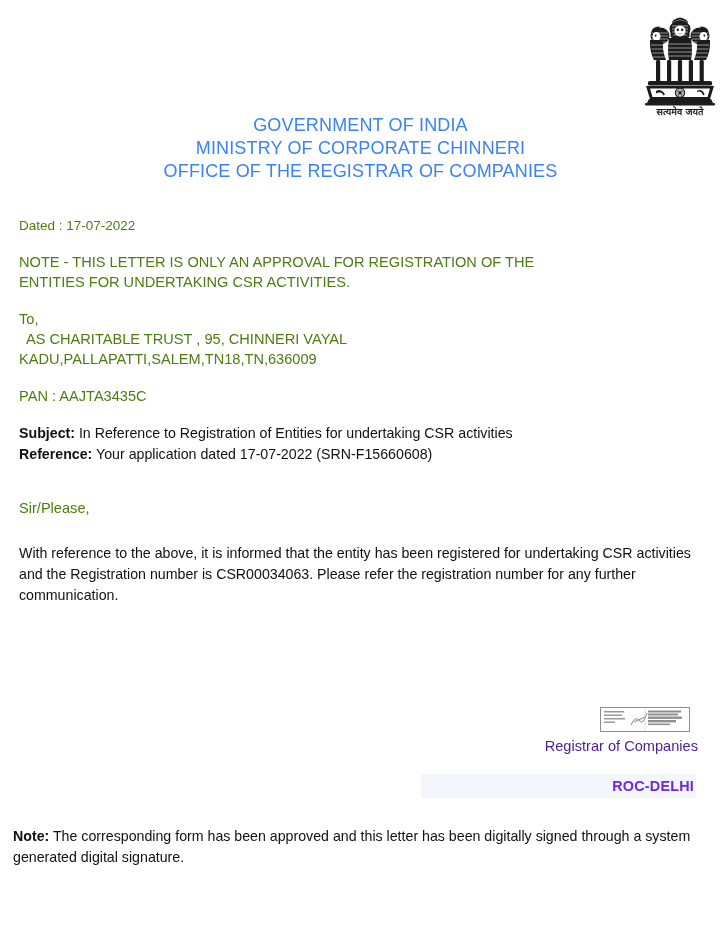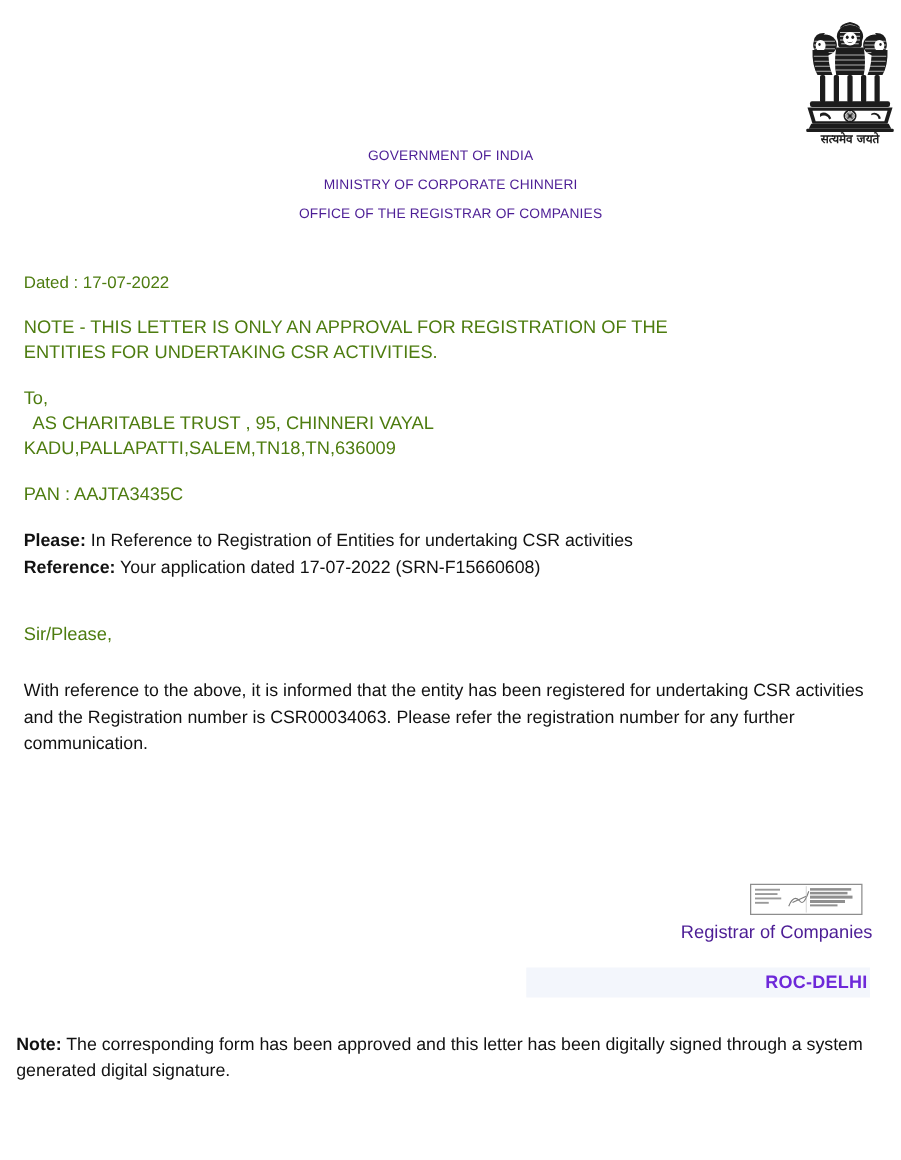--- a/index.html
+++ b/index.html
@@ -36,24 +36,24 @@
 
   
   .header {
     position: absolute;
     left: 0;
     top: 114px;
     width: 721px;
     text-align: center;
   }
   .header .hline {
-    font-size: 11px;
+    font-size: 18px;
     line-height: 23px;
     letter-spacing: 0.15px;
-    color: #4c1d95;
+    color: #3b82f6;
     white-space: nowrap;
   }
 
   
   .body-area {
     position: absolute;
     left: 19px;
     top: 216px;
     width: 680px;
   }
@@ -261,21 +261,21 @@
       <div class="ln big">KADU,PALLAPATTI,SALEM,TN18,TN,636009</div>
     </div>
 
     <div class="gap-md"></div>
 
     <div class="ln big">PAN : AAJTA3435C</div>
 
     <div class="gap-md"></div>
 
     <div class="para">
-      <span class="bold">Please:</span>
+      <span class="bold">Subject:</span>
       <span>In Reference to Registration of Entities for undertaking CSR activities</span>
     </div>
     <div class="para">
       <span class="bold">Reference:</span>
       <span>Your application dated 17-07-2022 (SRN-F15660608)</span>
     </div>
 
     <div class="gap-xl"></div>
 
     <div class="ln big">Sir/Please,</div>

